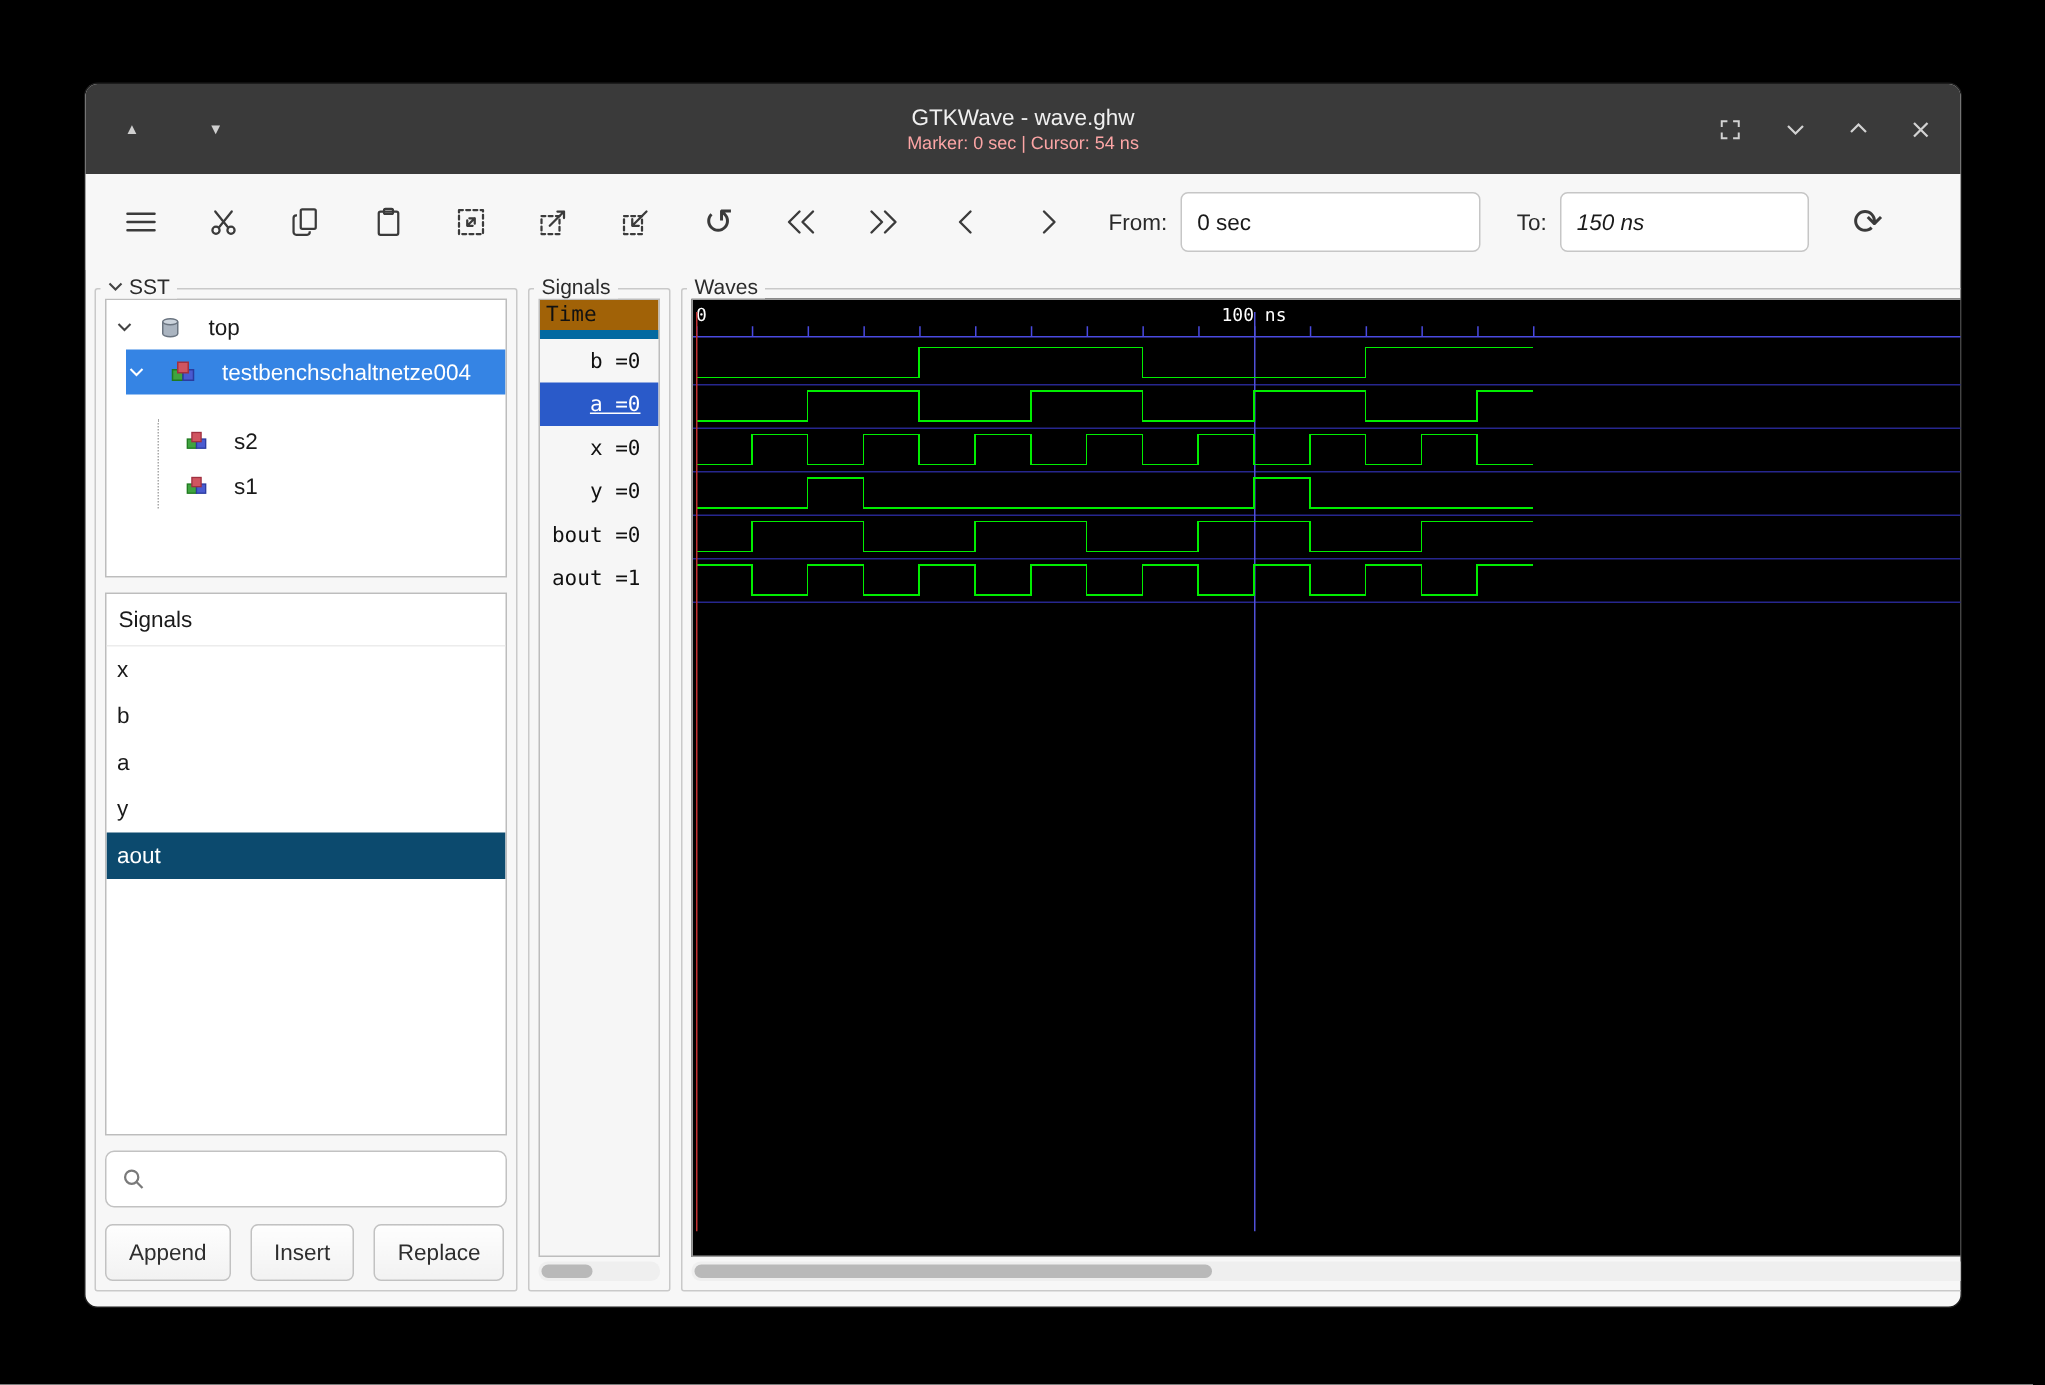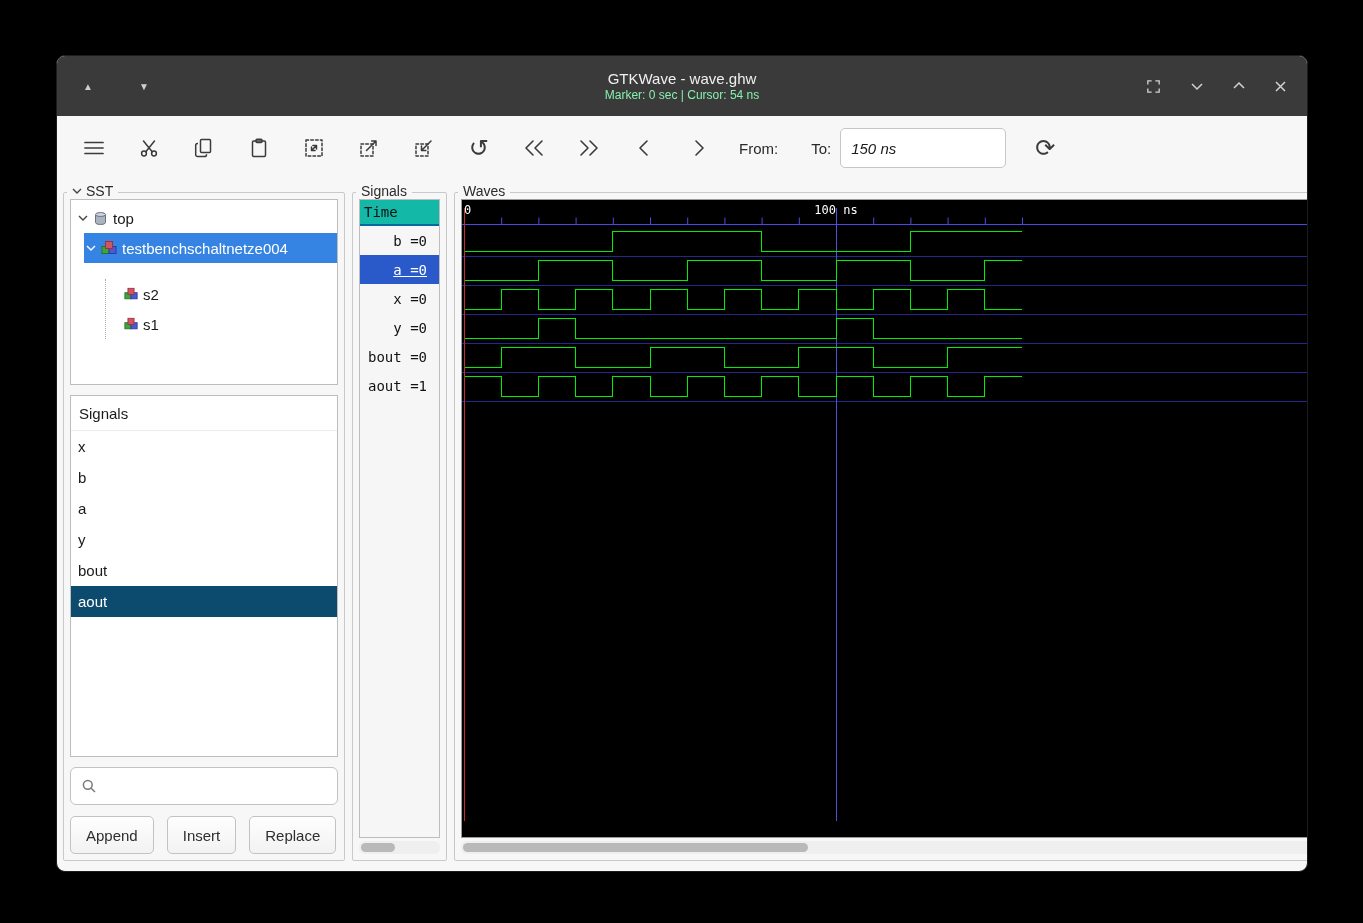--- a/index.html
+++ b/index.html
@@ -17,21 +17,21 @@
   
   .titlebar {
     height:60px; flex:0 0 auto; background:#3a3a3a;
     display:flex; align-items:center; justify-content:space-between;
     padding:0 18px; position:relative;
   }
   .tb-left { display:flex; gap:30px; align-items:center; }
   .tb-tri { background:none;border:none; color:#cfcfcf; font-size:10px; padding:4px 8px; cursor:default; }
   .tb-center { position:absolute; left:50%; transform:translateX(-50%); text-align:center; }
   .tb-title { color:#f0f0f0; font-size:15px; line-height:18px; }
-  .tb-sub { color:#86efac; font-size:12px; line-height:15px; }
+  .tb-sub { color:#fca5a5; font-size:12px; line-height:15px; }
   .tb-right { display:flex; gap:24px; align-items:center; }
   .tb-ibtn { background:none; border:none; padding:2px; display:flex; align-items:center; cursor:default; }
   
   .toolbar {
     height:64px; flex:0 0 auto; display:flex; align-items:center;
     padding:0 14px; background:#f7f7f7;
   }
   .tbtn {
     width:46px; height:40px; margin-right:9px; background:none; border:none;
     border-radius:5px; display:flex; align-items:center; justify-content:center;
@@ -54,21 +54,21 @@
   .frame-label {
     position:absolute; top:-10px; left:3px; background:#f7f7f7;
     padding:0 5px; font-size:14px; color:#2b2b2b;
     display:flex; align-items:center; gap:4px; z-index:2;
   }
   .frame-sst   { width:282px; flex:0 0 auto; }
   .frame-names { width:95px;  flex:0 0 auto; }
   .frame-waves { flex:1; }
   
   .tree-box { height:186px; background:#fff; border:1px solid #bdbdbd; overflow:hidden; padding-top:3px; }
-  .tree-row { height:30px; display:flex; align-items:center; gap:5px; font-size:15px; color:#1a1a1a; padding-left:7px; cursor:default; }
+  .tree-row { height:30px; display:flex; align-items:center; gap:18px; font-size:15px; color:#1a1a1a; padding-left:7px; cursor:default; }
   .tree-row.selected { background:#3584e4; color:#fff; margin-left:13px; padding-left:2px; }
   .tree-children { margin-left:34px; border-left:1px dotted #a8a8a8;margin-top:16px; }
   .tree-children .tree-row { padding-left:18px; }
   .exp { display:flex; align-items:center; }
   
   .sig-panel { flex:1; min-height:0; background:#fff; border:1px solid #bdbdbd; margin-top:10px; display:flex; flex-direction:column; overflow:hidden; }
   .sig-header { padding:9px 8px 8px; font-size:15px; color:#1a1a1a; border-bottom:1px solid #ececec; }
   .sig-item { height:31px; flex:0 0 auto; display:flex; align-items:center; padding-left:7px; font-size:15px; color:#1a1a1a; cursor:default; }
   .sig-item.selected { background:#0c4a6e; color:#fff; }
   .search-box { margin-top:10px; height:38px; flex:0 0 auto; background:#fff; border:1px solid #c2c2c2; border-radius:6px; display:flex; align-items:center; padding-left:10px; gap:6px; }
@@ -78,21 +78,21 @@
     height:38px; padding:0 15px; background:linear-gradient(#fefefe,#f2f2f2);
     border:1px solid #c2c2c2; border-radius:5px; font-size:15px; color:#2e2e2e;
     font-family:"Liberation Sans",sans-serif; cursor:default;
   }
   
   .time-box {
     flex:1; min-height:0; background:#f6f6f6; border:1px solid #bdbdbd;
     font-family:"DejaVu Sans Mono",monospace; font-size:14px; color:#111;
     display:flex; flex-direction:column; overflow:hidden;
   }
-  .time-header { height:26px; flex:0 0 auto; background:#14b8a6; border-bottom:2px solid #0369a1; display:flex; align-items:center; padding-left:4px; }
+  .time-header { height:26px; flex:0 0 auto; background:#a16207; border-bottom:6px solid #0369a1; display:flex; align-items:center; padding-left:4px; }
   .wave-row-label { height:29px; flex:0 0 auto; display:flex; align-items:center; justify-content:flex-end; padding-right:12px; white-space:pre; }
   .wave-row-label.selected { background:#2a5ac9; color:#fff;text-decoration:underline; }
   .h-scroll { height:13px; flex:0 0 auto; margin-top:3px; position:relative; background:#efefef; border-radius:6px; }
   .h-handle { position:absolute; top:2px; height:9px; background:#b9b9b9; border-radius:5px; cursor:default; }
   
   .wave-box { flex:1; min-height:0; background:#000; border:1px solid #9a9a9a; position:relative; overflow:hidden; }
   .wave-box svg { display:block; }
 </style>
 </head>
 <body>
@@ -192,20 +192,21 @@
       <svg width="22" height="22" viewBox="0 0 22 22" fill="none" stroke="#3b3b3b" stroke-width="1.6" stroke-linecap="round" stroke-linejoin="round">
         <polyline points="14,4 7,11 14,18"></polyline>
       </svg>
     </button>
     <button class="tbtn">
       <svg width="22" height="22" viewBox="0 0 22 22" fill="none" stroke="#3b3b3b" stroke-width="1.6" stroke-linecap="round" stroke-linejoin="round">
         <polyline points="8,4 15,11 8,18"></polyline>
       </svg>
     </button>
     <span class="tb-label">From:</span>
+    <input class="tb-input" style="width: 200px;" value="0 sec">
     <span class="tb-label" style="margin-left:24px;">To:</span>
     <input class="tb-input" style="width: 166px; font-style: italic;" value="150 ns">
     <button class="tbtn glyph-btn" style="margin-left:16px;">⟳</button>
   </div>
 
   <div class="content">
 
     <div class="frame frame-sst">
       <div class="frame-label">
         <span class="exp">
@@ -271,21 +272,20 @@
           </div>
         </div>
       </div>
 
       <div class="sig-panel">
         <div class="sig-header">Signals</div>
         <div class="sig-item">x</div>
         <div class="sig-item">b</div>
         <div class="sig-item">a</div>
         <div class="sig-item">y</div>
-        <div class="sig-item">bout</div>
         <div class="sig-item selected">aout</div>
       </div>
 
       <div class="search-box">
         <span style="display:flex;">
           <svg width="16" height="16" viewBox="0 0 16 16" fill="none" stroke="#7a7a7a" stroke-width="1.5">
             <circle cx="6.8" cy="6.8" r="4.4"></circle>
               <path d="M10.2 10.2 L14 14"></path>
           </svg>
         </span>

